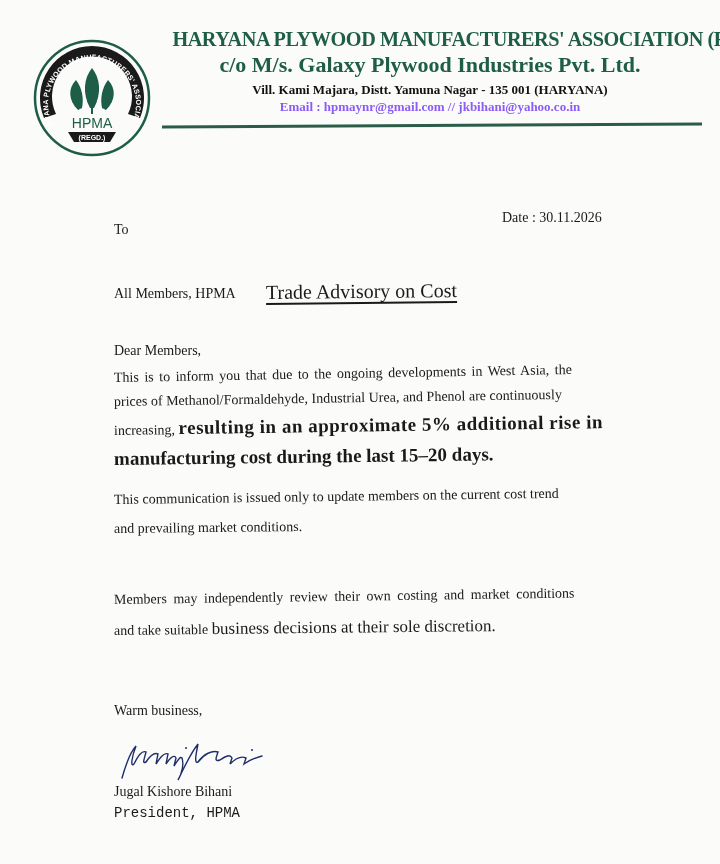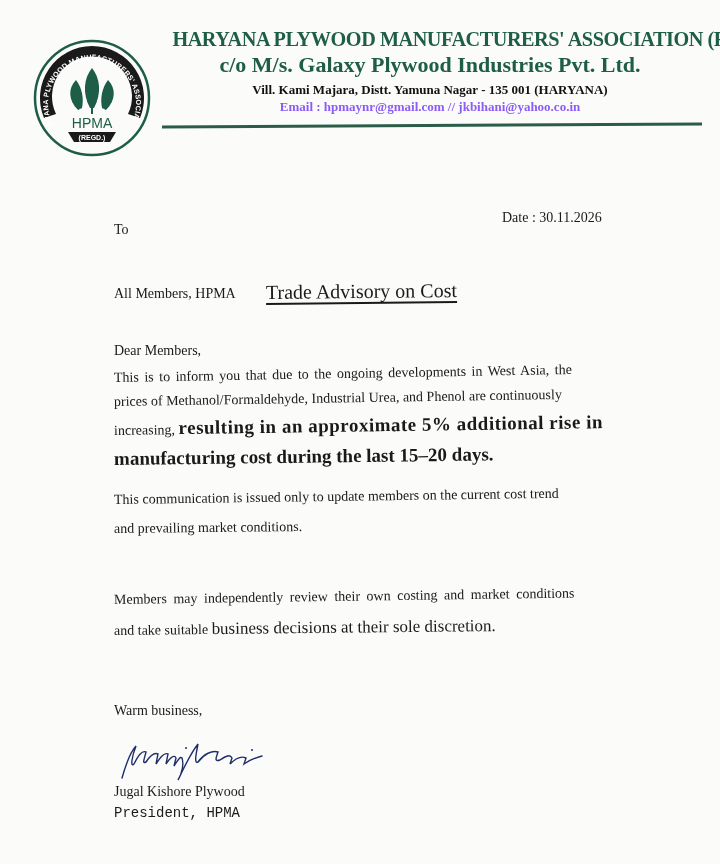--- a/index.html
+++ b/index.html
@@ -79,14 +79,14 @@
 </div>
 
 <div class="t" style="left:114px; top:703px;">Warm business,</div>
 
 <svg class="sig" viewBox="0 0 180 50">
   <path d="M10 44 C 14 30, 18 18, 24 12 C 20 22, 18 34, 22 30 C 26 22, 30 16, 34 18 C 32 26, 30 30, 34 28 C 38 22, 42 18, 46 20 L 44 30 C 48 24, 52 18, 56 20 L 54 30 C 58 24, 62 20, 64 24 L 62 32 C 66 26, 68 22, 70 24 C 72 30, 70 40, 66 46 C 72 34, 78 20, 86 10 C 84 20, 82 30, 86 28 C 92 20, 100 16, 106 18 C 104 24, 102 28, 108 26 C 114 22, 118 20, 120 24 L 118 30 C 124 24, 130 22, 134 24 L 132 30 C 138 26, 142 24, 150 22" fill="none" stroke="#1f2f6b" stroke-width="1.4" stroke-linecap="round"></path>
   <circle cx="74" cy="14" r="1" fill="#1f2f6b"></circle>
   <circle cx="140" cy="16" r="1" fill="#1f2f6b"></circle>
 </svg>
 
-<div class="t" style="left:114px; top:784px;">Jugal Kishore Plywood</div>
+<div class="t" style="left:114px; top:784px;">Jugal Kishore Bihani</div>
 <div class="t" style="left:114px; top:805px;font-family:Liberation Mono, monospace;">President, HPMA</div>
 
 </body></html>

